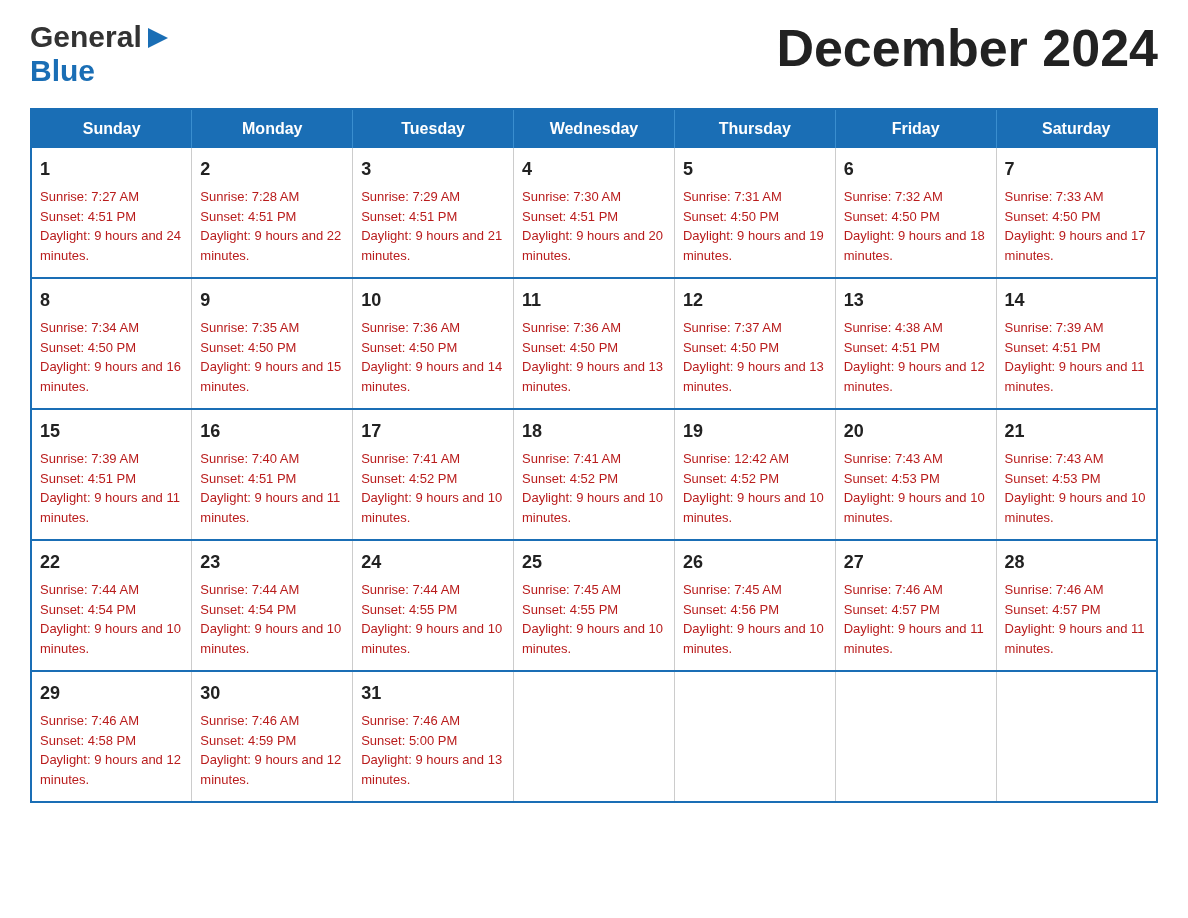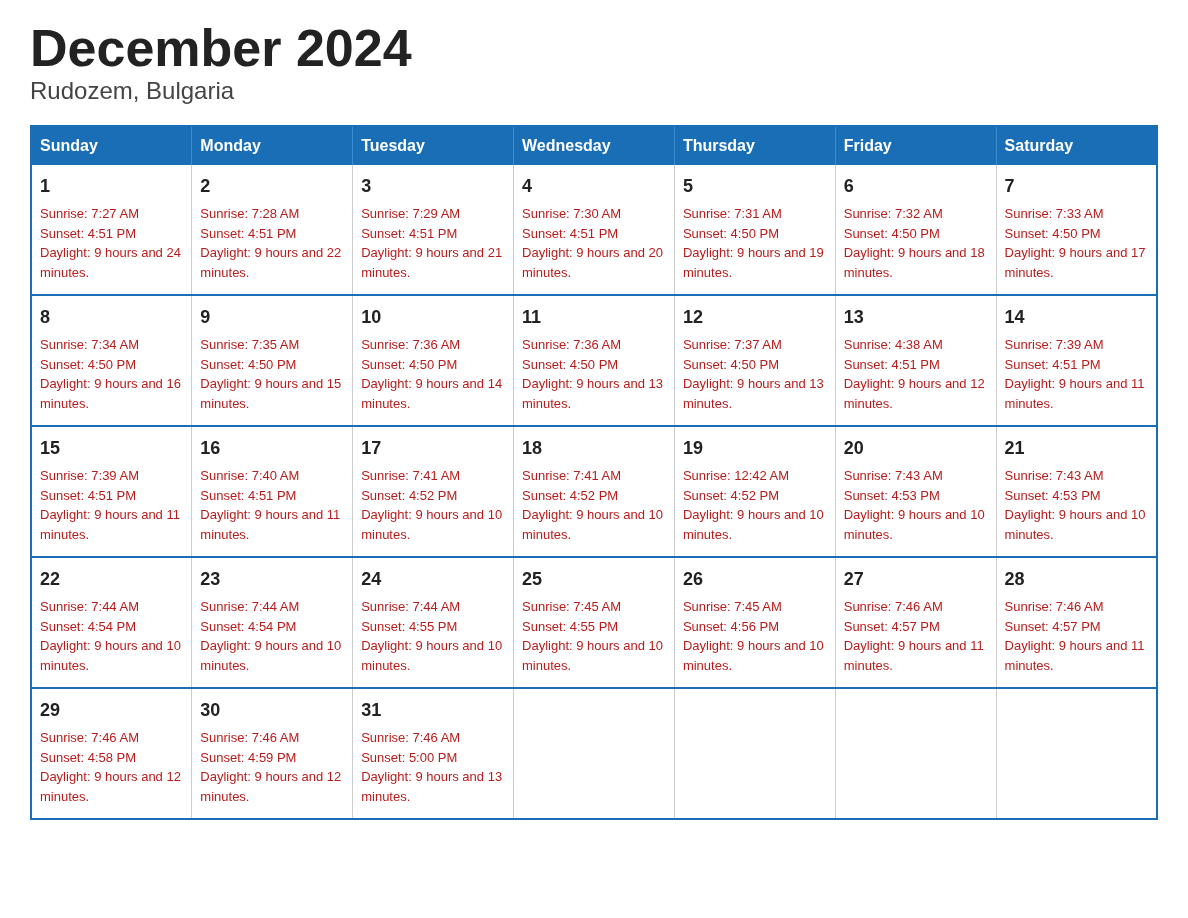--- a/index.html
+++ b/index.html
@@ -34,21 +34,21 @@
       width: 100%;
       border-collapse: collapse;
       border: 2px solid #1a6eb5;
     }
     .calendar thead tr th {
       background-color: #1a6eb5;
       color: #fff;
       padding: 10px 8px;
       font-size: 16px;
       font-weight: bold;
-      text-align: left;
+      text-align: center;
       border-right: 1px solid #3a8ecf;
     }
     .calendar thead tr th:last-child {
       border-right: none;
     }
     .calendar tbody tr td {
       vertical-align: top;
       padding: 8px 8px 12px 8px;
       border-right: 1px solid #ccc;
       border-bottom: 2px solid #1a6eb5;
@@ -98,23 +98,35 @@
     .logo-blue-word {
       font-size: 30px;
       font-weight: bold;
       color: #1a6eb5;
     }
   </style>
 </head>
 <body>
 
 <div class="header">
+  <div class="logo-container">
+    <div class="logo-text-group">
+      <div class="logo-row1">
+        <span class="logo-general">General</span>
+        <svg width="28" height="28" viewBox="0 0 28 28" style="margin-left:2px; margin-top:2px;">
+          <polygon points="4,4 24,14 4,24" fill="#1a6eb5"></polygon>
+        </svg>
+      </div>
+      <div>
+        <span class="logo-blue-word">Blue</span>
+      </div>
+    </div>
+  </div>
   <div class="title-block">
     <h1>December 2024</h1>
-    <h2>Rudozem, Bulgaria</h2>
   </div>
 </div>
 
 <table class="calendar">
   <thead>
     <tr id="header-row">
         <th>Sunday</th>
         <th>Monday</th>
         <th>Tuesday</th>
         <th>Wednesday</th>

